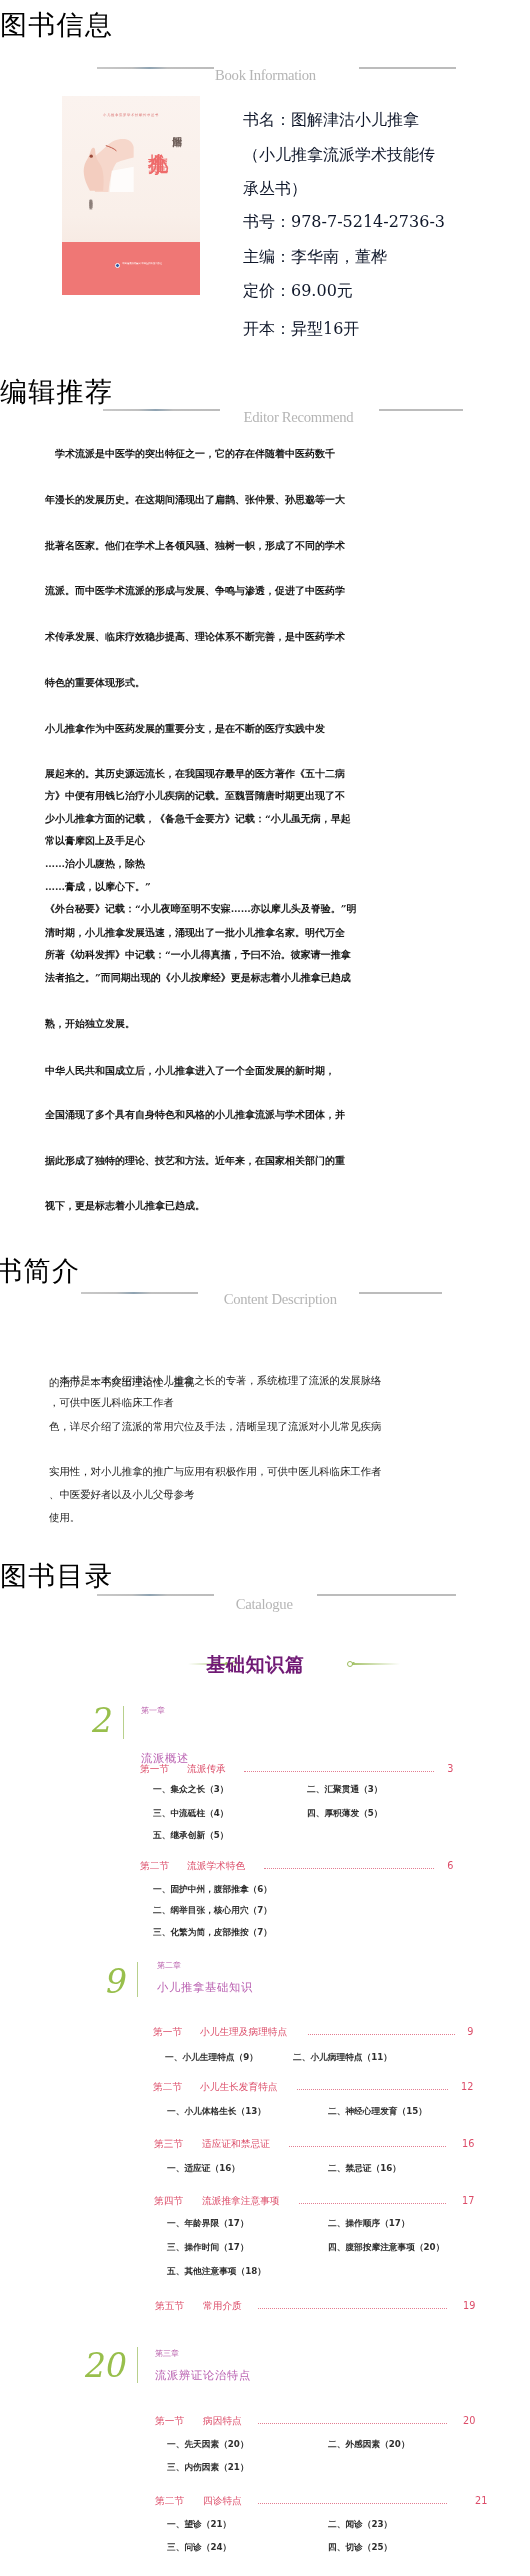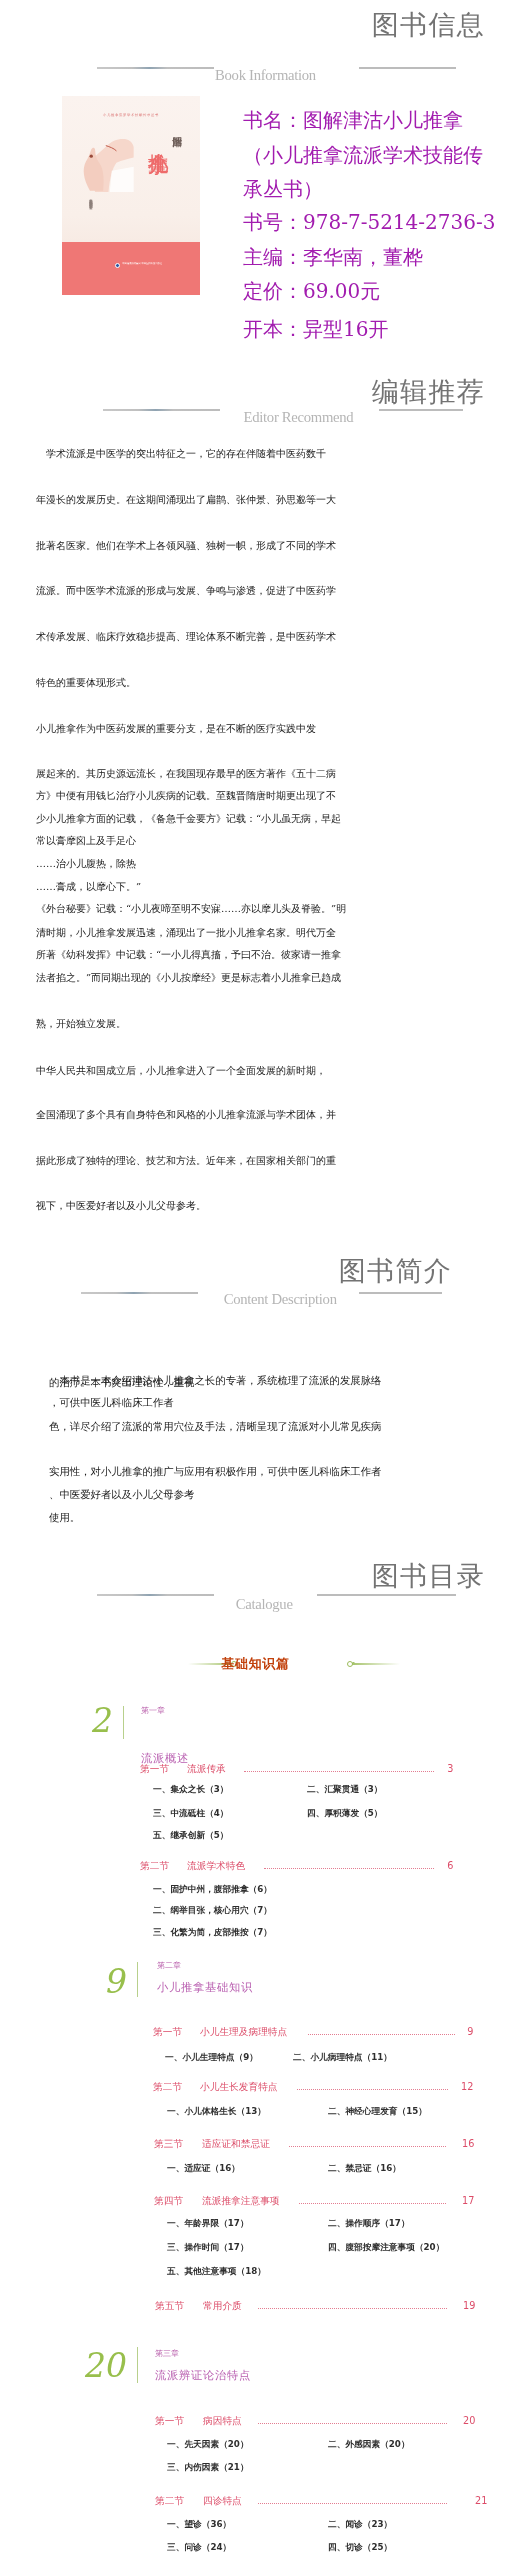--- a/index.html
+++ b/index.html
@@ -1,22 +1,22 @@
 <!DOCTYPE html>
 <html style="font-size:10.7px"><head>
 <meta charset="utf-8">
 <style>
   html, body { margin: 0; padding: 0; background: #ffffff; }
   body { width: 531px; height: 2576px; position: relative; overflow: hidden;
          font-family: "DejaVu Serif", "Liberation Serif", serif; color: #1a1a1a; }
 
   
-  .sec-title { position: absolute; left: 0; width: 485px; text-align: right;
+  .sec-title { position: absolute; left: 0; width: 485px; text-align: left;
                font-family: "DejaVu Sans", "Liberation Sans", sans-serif;
-               font-size: 27px; line-height: 29px; color: #737373; letter-spacing: 1.3px; }
+               font-size: 27px; line-height: 29px; color: #000000; letter-spacing: 1.3px; }
   .sec-sub { position: absolute; left: 0; width: 531px; text-align: center;
              font-family: "Liberation Serif", "DejaVu Serif", serif;
              font-size: 14.7px; line-height: 16px; color: #b5b5b5; letter-spacing: -0.3px; }
   .sec-line { position: absolute; height: 2px; background: #bcbcbc; }
   .sec-line.left { background: linear-gradient(to right, #c8c8c8 0%, #c0c0c0 30%, #8fa3b2 45%, #c0c0c0 60%, #bcbcbc 100%); }
 
   
   .cover { position: absolute; left: 62px; top: 96px; width: 138px; height: 199px;
            background: linear-gradient(to bottom, #fbf3ef 0%, #f9efe9 60%, #f7ebe4 73%);
            overflow: hidden; }
@@ -28,31 +28,31 @@
   .cover .sub-title { position: absolute; left: 109px; top: 33px; width: 10.7px;
                       font-size: 10px; line-height: 10.7px; color: #6a5a55; writing-mode: vertical-rl; }
   .cover .hands { position: absolute; left: 13.3px; top: 35px; width: 59px; height: 61px; }
   .cover .editors { position: absolute; left: 27px; top: 100px; font-size: 3.3px; line-height: 4px;
                     color: #8c7f7a; writing-mode: vertical-rl; height: 37px; }
   .cover .logo { position: absolute; left: 53px; bottom: 27px; width: 33px; height: 5.3px; }
   .cover .logo .dot { position: absolute; left: 0; top: 0; width: 5.3px; height: 5.3px; border-radius: 50%;
                       background: #2d5aa6; border: 0.7px solid #fff; box-sizing: border-box; }
   .cover .logo .txt { position: absolute; left: 7.3px; top: 0; font-size: 2.3px; line-height: 2.7px; color: #fff; white-space: nowrap; }
 
-  .info-line { position: absolute; left: 243px; font-size: 20px; line-height: 20px; color: #a21caf; white-space: nowrap; }
-
-  
-  .para { position: absolute; left: 36px; font-size: 10px; line-height: 13.3px; color: #1a1a1a; white-space: nowrap; }
+  .info-line { position: absolute; left: 243px; font-size: 16px; line-height: 20px; color: #0f172a; white-space: nowrap; }
+
+  
+  .para { position: absolute; left: 45px; font-size: 10px; line-height: 13.3px; color: #1a1a1a; white-space: nowrap; font-weight: bold; }
   .intro { position: absolute; left: 49px; font-size: 10.4px; line-height: 13.3px; color: #1a1a1a; white-space: nowrap; }
 
   
   .part-head { position: absolute; top: 1656px; left: 0; width: 531px; height: 16px; }
   .part-head .label { position: absolute; left: 0; width: 511px; text-align: center; top: 0;
                       font-family: "DejaVu Sans", "Liberation Sans", sans-serif; font-weight: bold;
-                      font-size: 13px; line-height: 16px; color: #c2410c; letter-spacing: 0.7px; }
+                      font-size: 19px; line-height: 16px; color: #701a75; letter-spacing: 0.7px; }
   .orn { position: absolute; top: 7.3px; height: 1.3px; }
   .orn.l { left: 188px; width: 43px; background: linear-gradient(to right, rgba(170,200,110,0) 0%, #a9c56f 100%); }
   .orn.r { left: 353px; width: 47px; background: linear-gradient(to left, rgba(170,200,110,0) 0%, #a9c56f 100%); }
   .orn-dot { position: absolute; top: 6px; width: 3.3px; height: 3.3px; border-radius: 50%; background: #9cbc5c; }
   .orn-ring { position: absolute; top: 5.3px; width: 4px; height: 4px; border-radius: 50%; border: 0.7px solid #9cbc5c; background: #fff; }
 
   .ch-num { position: absolute; font-family: "DejaVu Serif", "Liberation Serif", serif; font-style: italic;
             font-size: 33px; line-height: 37px; color: #98bf4c; text-align: right; }
   .ch-bar { position: absolute; width: 1.3px; background: #b8d08c; }
   .ch-label { position: absolute; font-size: 8px; line-height: 9.3px; color: #b659a8; font-weight: normal; }
@@ -123,21 +123,21 @@
 <div class="para" style="top:857px">……治小儿腹热，除热</div>
 <div class="para" style="top:880px">……膏成，以摩心下。”</div>
 <div class="para" style="top:902px">《外台秘要》记载：“小儿夜啼至明不安寐……亦以摩儿头及脊验。”明</div>
 <div class="para" style="top:926px">清时期，小儿推拿发展迅速，涌现出了一批小儿推拿名家。明代万全</div>
 <div class="para" style="top:948px">所著《幼科发挥》中记载：“一小儿得真搐，予曰不治。彼家请一推拿</div>
 <div class="para" style="top:971px">法者掐之。”而同期出现的《小儿按摩经》更是标志着小儿推拿已趋成</div>
 <div class="para" style="top:1017px">熟，开始独立发展。</div>
 <div class="para" style="top:1064px">中华人民共和国成立后，小儿推拿进入了一个全面发展的新时期，</div>
 <div class="para" style="top:1108px">全国涌现了多个具有自身特色和风格的小儿推拿流派与学术团体，并</div>
 <div class="para" style="top:1154px">据此形成了独特的理论、技艺和方法。近年来，在国家相关部门的重</div>
-<div class="para" style="top:1199px">视下，中医爱好者以及小儿父母参考。</div>
+<div class="para" style="top:1199px">视下，更是标志着小儿推拿已趋成。</div>
 
 <div class="sec-title" style="top:1256px; left:-33px">图书简介</div>
 <div class="sec-line left" style="left:81px; top:1292px; width:117px"></div>
 <div class="sec-line" style="left:359px; top:1292px; width:83px"></div>
 <div class="sec-sub" style="top:1291px; left:14.7px">Content Description</div>
 
 <div class="intro" style="top:1374px">　本书是一本介绍津沽小儿推拿之长的专著，系统梳理了流派的发展脉络</div>
 <div class="intro" style="top:1396px">，可供中医儿科临床工作者</div>
 <div class="intro" style="top:1420px">色，详尽介绍了流派的常用穴位及手法，清晰呈现了流派对小儿常见疾病</div>
 <div class="intro" style="top:1376px">的治疗。本书突出理论性，重视</div>
@@ -252,17 +252,17 @@
 <div class="toc-item" style="left:167px; top:2438px">一、先天因素（20）</div>
 <div class="toc-item" style="left:328px; top:2438px">二、外感因素（20）</div>
 <div class="toc-item" style="left:167px; top:2461px">三、内伤因素（21）</div>
 
 <div class="sec-row" style="left:155px; top:2494px; width:320px">
   <span class="no">第二节</span>
   <span class="name" style="left:48px">四诊特点</span>
   <span class="dots" style="left:103px; width:189px"></span>
   <span class="pg" style="left:315px">21</span>
 </div>
-<div class="toc-item" style="left:167px; top:2518px">一、望诊（36）</div>
+<div class="toc-item" style="left:167px; top:2518px">一、望诊（21）</div>
 <div class="toc-item" style="left:328px; top:2518px">二、闻诊（23）</div>
 <div class="toc-item" style="left:167px; top:2541px">三、问诊（24）</div>
 <div class="toc-item" style="left:328px; top:2541px">四、切诊（25）</div>
 
 
 </body></html>

